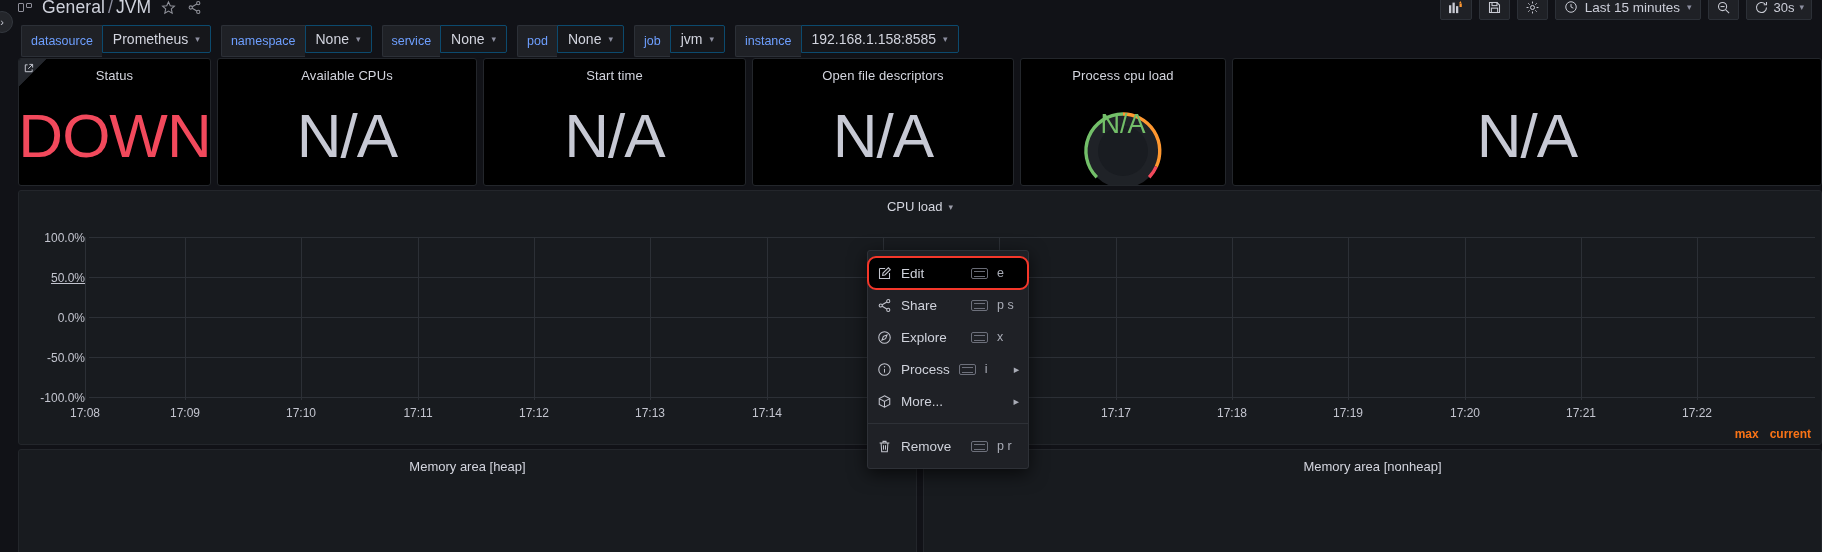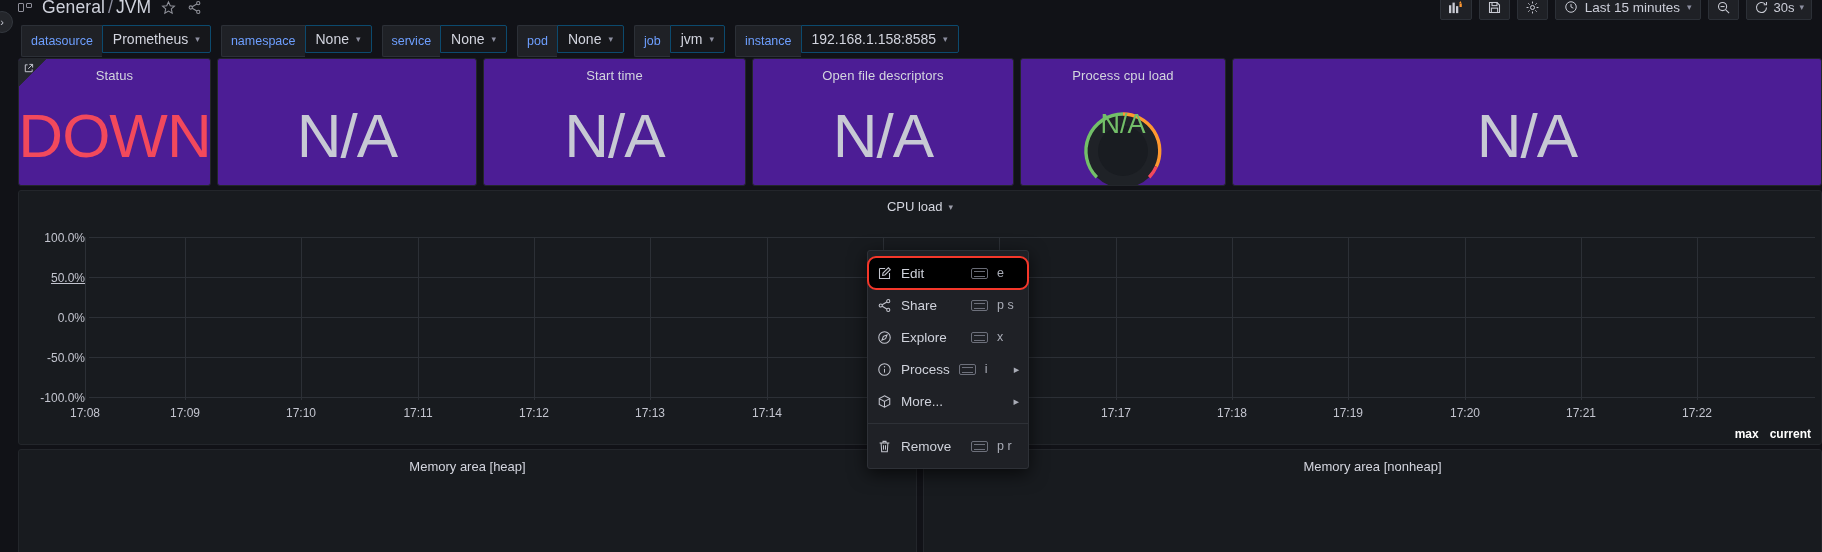--- a/index.html
+++ b/index.html
@@ -81,21 +81,21 @@
     cursor: pointer; white-space: nowrap;
   }
   .var-value .chev { color: #8d8fa0; font-size: 9px; }
 
   
   .statrow {
     position: absolute; top: 58px; left: 18px; width: 1804px; height: 128px;
     display: flex; gap: 6px;
   }
   .panel {
-    background: #4c1d95; border: 1px solid #23262b; border-radius: 3px;
+    background: #000000; border: 1px solid #23262b; border-radius: 3px;
     position: relative; overflow: hidden;
   }
   .panel-title {
     text-align: center; font-size: 13px; color: #d3d5de; font-weight: 500;
     padding-top: 9px; letter-spacing: .1px;
   }
   .stat-val {
     position: absolute; left: 0; right: 0; top: 26px; bottom: 0;
     display: flex; align-items: center; justify-content: center;
     font-size: 62px; font-weight: 400; letter-spacing: -1px;
@@ -141,21 +141,21 @@
     position: absolute; font-size: 12px; color: #c3c5cf; text-align: right; width: 66px;
   }
   .hline { position: absolute; left: 70px; right: 6px; height: 1px; background: #2c3036; }
   .vline { position: absolute; top: 18px; bottom: 44px; width: 1px; background: #2c3036; }
   .tlab {
     position: absolute; bottom: 24px; font-size: 12px; color: #c3c5cf;
     transform: translateX(-50%); white-space: nowrap;
   }
   .legend {
     position: absolute; right: 10px; bottom: 3px; display: flex; gap: 11px;
-    font-size: 12px; color: #ffffff; font-weight: 700;
+    font-size: 12px; color: #f97316; font-weight: 700;
   }
 
   
   .bottomrow {
     position: absolute; top: 449px; left: 18px; width: 1804px; height: 110px;
     display: flex; gap: 6px;
   }
   .bp { background: #181b1f; border: 1px solid #23262b; border-radius: 3px; flex: 1; }
   .bp-title { text-align: center; padding-top: 9px; font-size: 13px; color: #d3d5de; font-weight: 500; }
 
@@ -325,20 +325,21 @@
         <path d="M10 4H5v15h15v-5"></path>
           <polyline points="14,3 21,3 21,10"></polyline>
           <line x1="21" y1="3" x2="11.5" y2="12.5"></line>
       </svg>
     </div>
     <div class="panel-title">Status</div>
     <div class="stat-val down">DOWN</div>
   </div>
 
   <div class="panel p-cpus">
+    <div class="panel-title">Available CPUs</div>
     <div class="stat-val na">N/A</div>
   </div>
 
   <div class="panel p-start">
     <div class="panel-title">Start time</div>
     <div class="stat-val na">N/A</div>
   </div>
 
   <div class="panel p-fd">
     <div class="panel-title">Open file descriptors</div>

